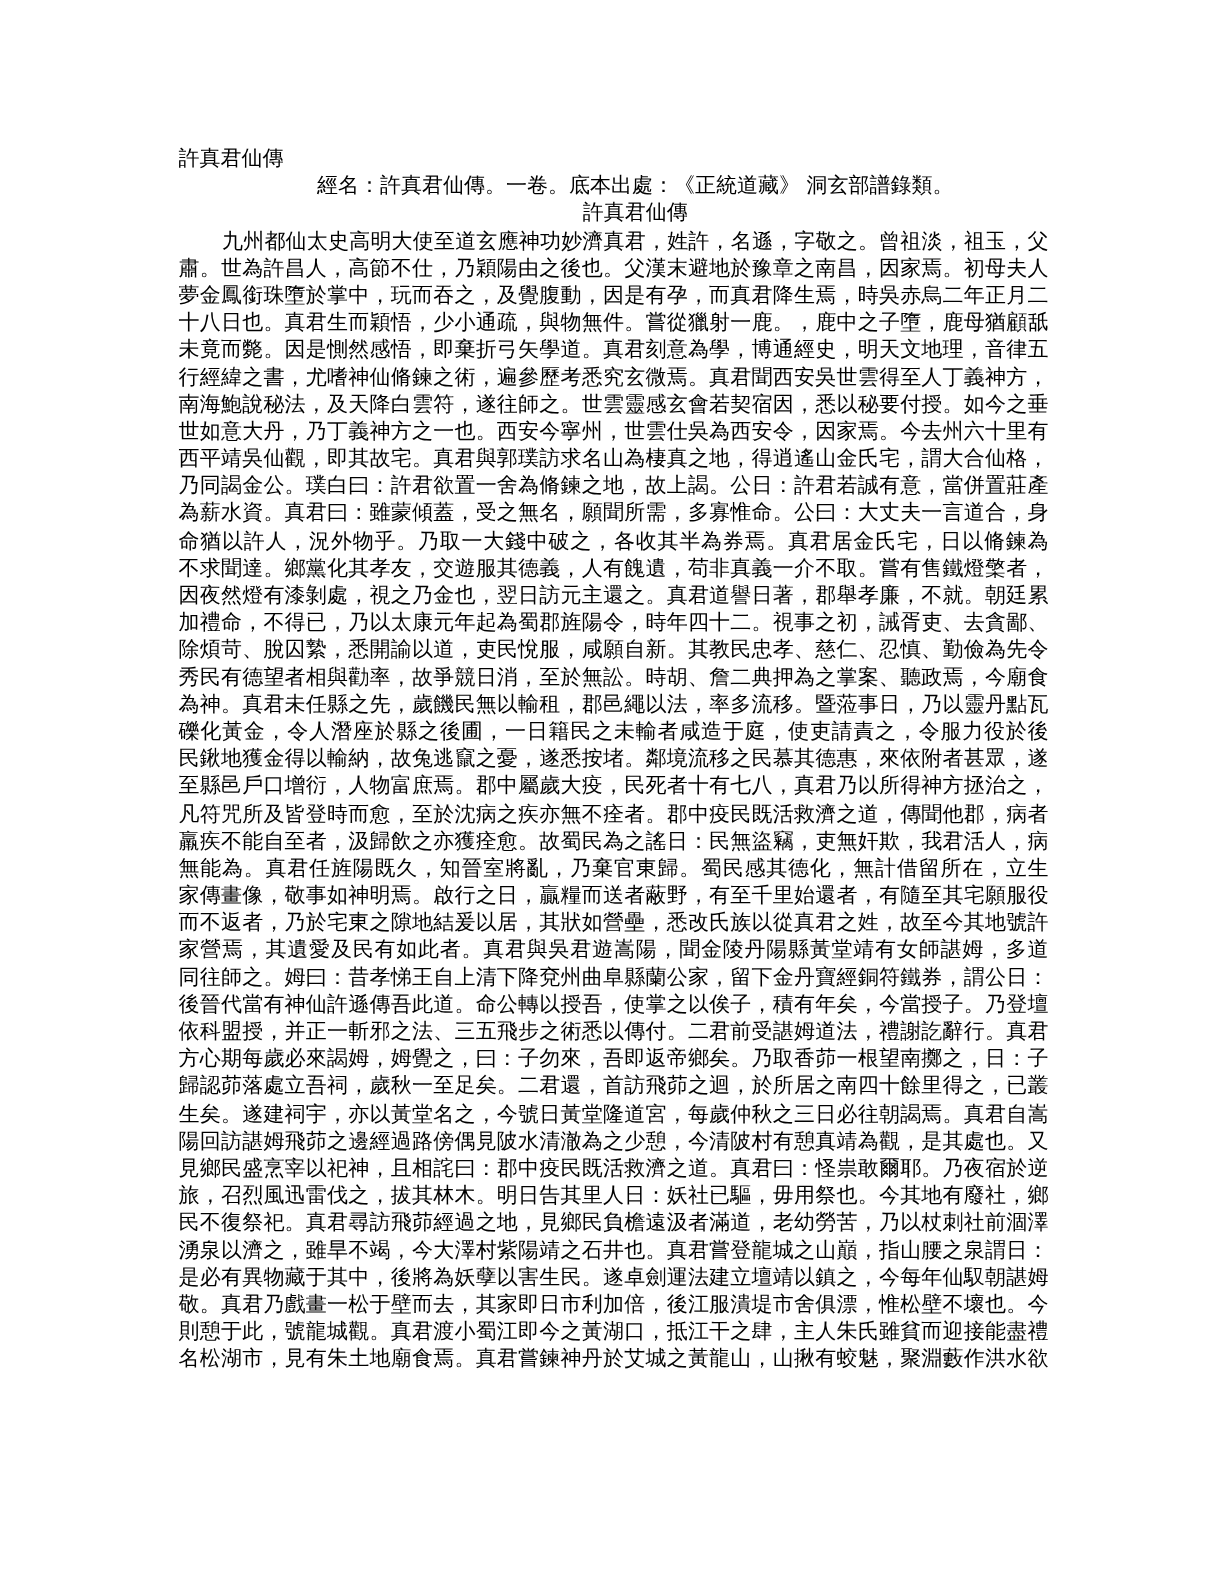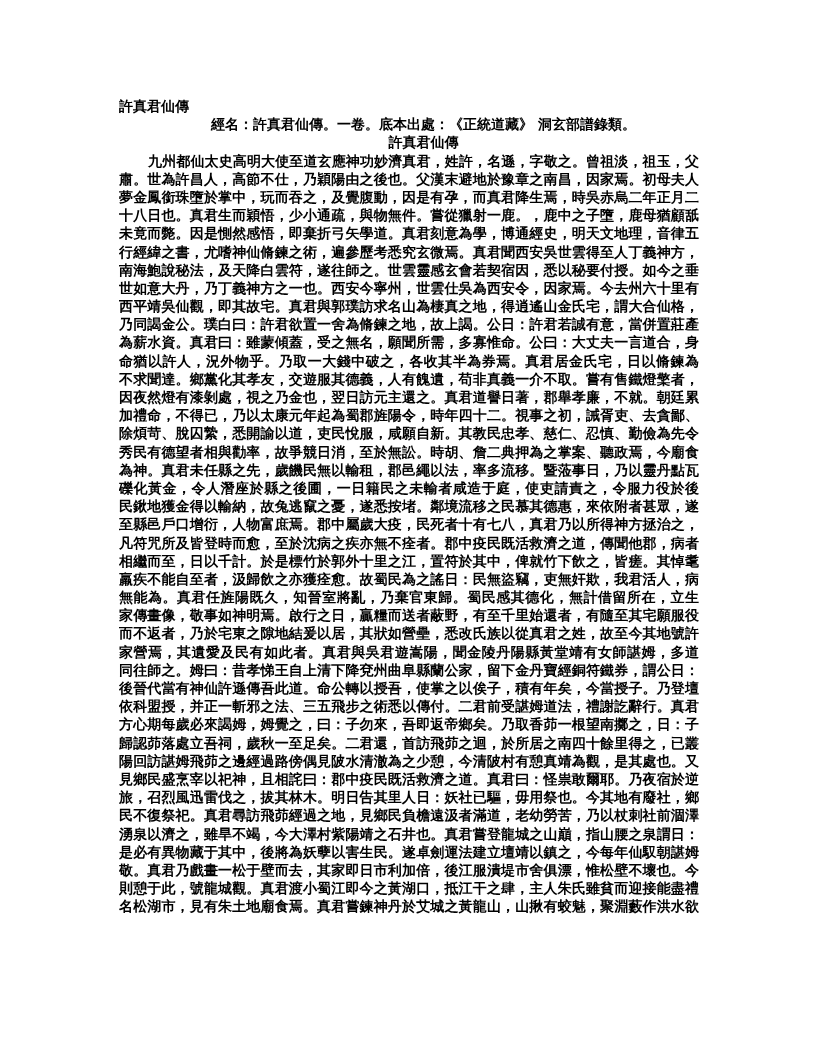--- a/index.html
+++ b/index.html
@@ -15,21 +15,20 @@
       font-family: "DejaVu Serif", "Liberation Serif", serif;
       color: #000000;
     }
     .page {
       position: absolute;
       left: 0;
       top: 0;
       width: 816px;
       height: 1056px;
       background: #ffffff;
-      font-weight: bold;
     }
     .text-block {
       position: absolute;
       left: 119px;
       top: 97px;
       width: 580px;
       font-size: 14px;
       line-height: 18.2px;
     }
     .line {
@@ -71,31 +70,31 @@
     <div class="line full">不求聞達。鄉黨化其孝友，交遊服其德義，人有餽遺，苟非真義一介不取。嘗有售鐵燈檠者，</div>
     <div class="line full">因夜然燈有漆剝處，視之乃金也，翌日訪元主還之。真君道譽日著，郡舉孝廉，不就。朝廷累</div>
     <div class="line full">加禮命，不得已，乃以太康元年起為蜀郡旌陽令，時年四十二。視事之初，誡胥吏、去貪鄙、</div>
     <div class="line full">除煩苛、脫囚縶，悉開諭以道，吏民悅服，咸願自新。其教民忠孝、慈仁、忍慎、勤儉為先令</div>
     <div class="line full">秀民有德望者相與勸率，故爭競日消，至於無訟。時胡、詹二典押為之掌案、聽政焉，今廟食</div>
     <div class="line full">為神。真君未任縣之先，歲饑民無以輸租，郡邑繩以法，率多流移。暨蒞事日，乃以靈丹點瓦</div>
     <div class="line full">礫化黃金，令人潛座於縣之後圃，一日籍民之未輸者咸造于庭，使吏請責之，令服力役於後圃，</div>
     <div class="line full">民鍬地獲金得以輸納，故兔逃竄之憂，遂悉按堵。鄰境流移之民慕其德惠，來依附者甚眾，遂</div>
     <div class="line full">至縣邑戶口增衍，人物富庶焉。郡中屬歲大疫，民死者十有七八，真君乃以所得神方拯治之，</div>
     <div class="line full">凡符咒所及皆登時而愈，至於沈病之疾亦無不痊者。郡中疫民既活救濟之道，傳聞他郡，病者</div>
-    <div class="line full">相繼而至，日以千計。於是標竹於郭外十里之江，置符於其中，俾就竹下飲之，皆瘥。其悼耄</div>
     <div class="line full">羸疾不能自至者，汲歸飲之亦獲痊愈。故蜀民為之謠日：民無盜竊，吏無奸欺，我君活人，病</div>
     <div class="line full">無能為。真君任旌陽既久，知晉室將亂，乃棄官東歸。蜀民感其德化，無計借留所在，立生祠，</div>
     <div class="line full">家傳畫像，敬事如神明焉。啟行之日，贏糧而送者蔽野，有至千里始還者，有隨至其宅願服役</div>
     <div class="line full">而不返者，乃於宅東之隙地結爰以居，其狀如營壘，悉改氏族以從真君之姓，故至今其地號許</div>
     <div class="line full">家營焉，其遺愛及民有如此者。真君與吳君遊嵩陽，聞金陵丹陽縣黃堂靖有女師諶姆，多道術，</div>
     <div class="line full">同往師之。姆曰：昔孝悌王自上清下降兗州曲阜縣蘭公家，留下金丹寶經銅符鐵券，謂公日：</div>
     <div class="line full">後晉代當有神仙許遜傳吾此道。命公轉以授吾，使掌之以俟子，積有年矣，今當授子。乃登壇</div>
     <div class="line full">依科盟授，并正一斬邪之法、三五飛步之術悉以傳付。二君前受諶姆道法，禮謝訖辭行。真君</div>
     <div class="line full">方心期每歲必來謁姆，姆覺之，曰：子勿來，吾即返帝鄉矣。乃取香茆一根望南擲之，日：子</div>
     <div class="line full">歸認茆落處立吾祠，歲秋一至足矣。二君還，首訪飛茆之迴，於所居之南四十餘里得之，已叢</div>
+    <div class="line full">生矣。遂建祠宇，亦以黃堂名之，今號日黃堂隆道宮，每歲仲秋之三日必往朝謁焉。真君自嵩</div>
     <div class="line full">陽回訪諶姆飛茆之邊經過路傍偶見陂水清澈為之少憩，今清陂村有憩真靖為觀，是其處也。又</div>
     <div class="line full">見鄉民盛烹宰以祀神，且相詫曰：郡中疫民既活救濟之道。真君曰：怪祟敢爾耶。乃夜宿於逆</div>
     <div class="line full">旅，召烈風迅雷伐之，拔其林木。明日告其里人日：妖社已驅，毋用祭也。今其地有廢社，鄉</div>
     <div class="line full">民不復祭祀。真君尋訪飛茆經過之地，見鄉民負檐遠汲者滿道，老幼勞苦，乃以杖刺社前涸澤</div>
     <div class="line full">湧泉以濟之，雖旱不竭，今大澤村紫陽靖之石井也。真君嘗登龍城之山巔，指山腰之泉謂日：</div>
     <div class="line full">是必有異物藏于其中，後將為妖孽以害生民。遂卓劍運法建立壇靖以鎮之，今每年仙馭朝諶姆</div>
     <div class="line full">敬。真君乃戲畫一松于壁而去，其家即日市利加倍，後江服潰堤市舍俱漂，惟松壁不壞也。今</div>
     <div class="line full">則憩于此，號龍城觀。真君渡小蜀江即今之黃湖口，抵江干之肆，主人朱氏雖貧而迎接能盡禮</div>
     <div class="line full">名松湖市，見有朱土地廟食焉。真君嘗鍊神丹於艾城之黃龍山，山揪有蛟魅，聚淵藪作洪水欲</div>
   </div>

